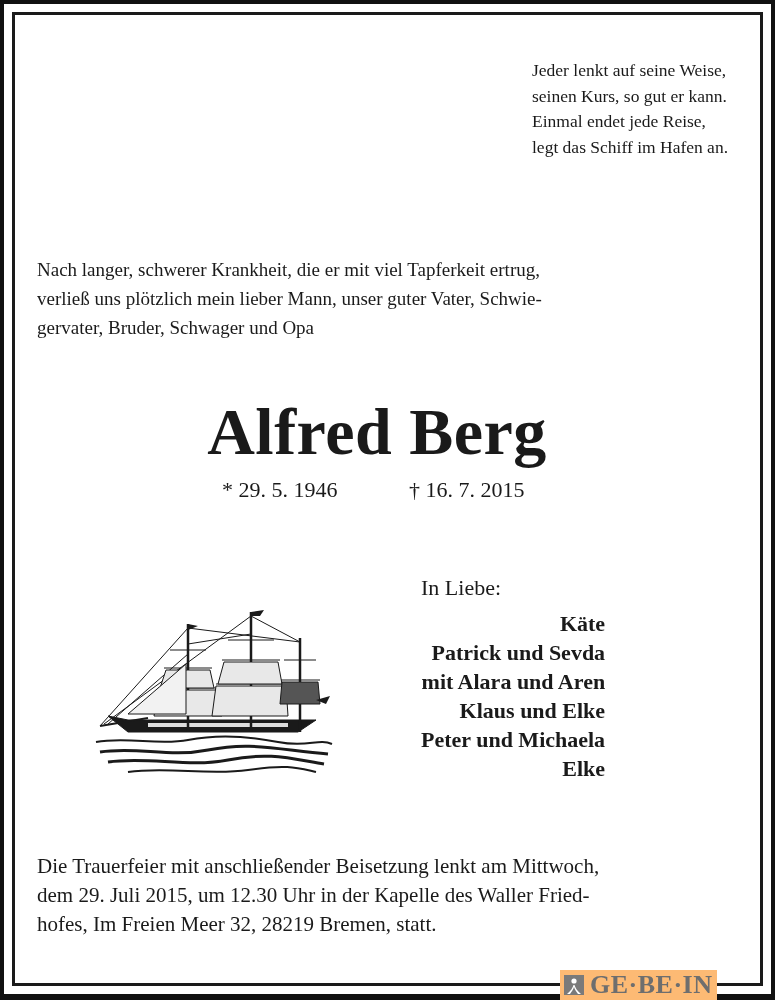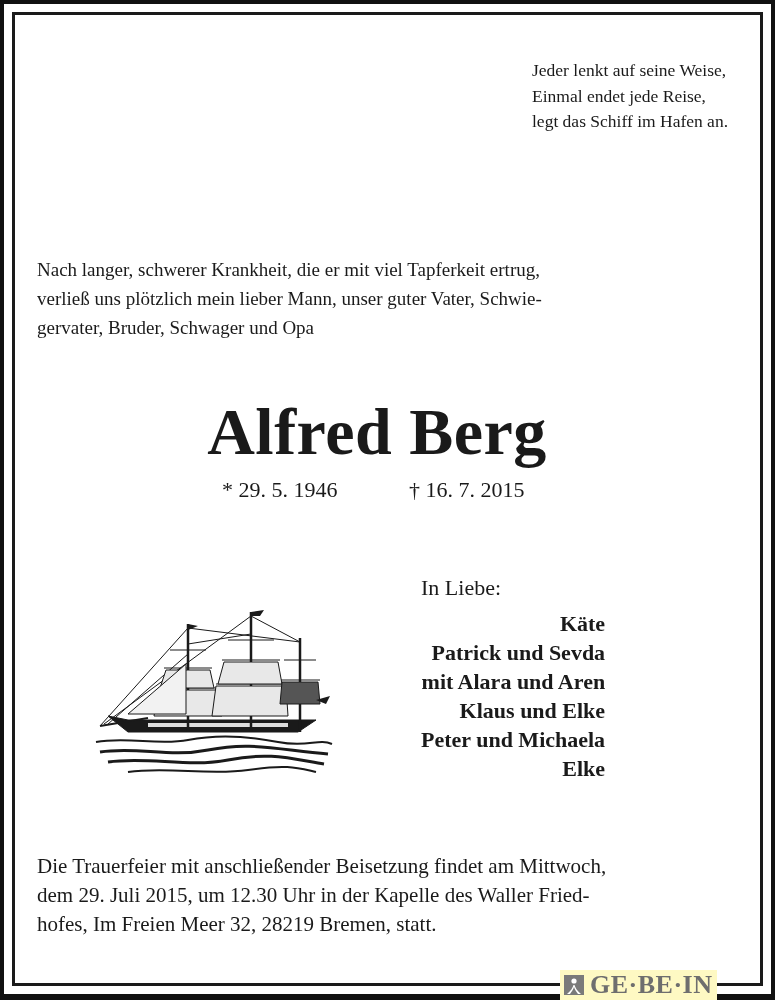--- a/index.html
+++ b/index.html
@@ -12,32 +12,33 @@
   .intro div { white-space: nowrap; }
   .name { position: absolute; left: 0; width: 754px; top: 392px; text-align: center; font-weight: bold; font-size: 66px; line-height: 80px; letter-spacing: 0.5px; }
   .dates { position: absolute; left: 222px; top: 475px; font-size: 22px; line-height: 30px; white-space: nowrap; }
   .dates .born { display: inline-block; width: 187px; }
   .ship { position: absolute; left: 88px; top: 604px; width: 250px; height: 180px; }
   .mourners { position: absolute; left: 421px; top: 573px; font-size: 22px; }
   .mourners .label { line-height: 30px; margin-bottom: 6px; }
   .mourners .names div { font-weight: bold; line-height: 29px; white-space: nowrap; text-align: right; }
   .service { position: absolute; left: 37px; top: 852px; width: 705px; font-size: 21px; line-height: 29px; }
   .service div { white-space: nowrap; }
-  .logo { position: absolute; left: 560px; top: 970px; height: 30px; padding: 0 4px; background: #fef9c3; display: flex; align-items: center; gap: 6px; text-align: center; }
+  .logo { position: absolute; left: 560px; top: 970px; height: 30px; padding: 0 4px; background: #fdba74; display: flex; align-items: center; gap: 6px; text-align: center; }
   .logo-mark { width: 20px; height: 20px; background: #7a7a7a; position: relative; }
   .logo-text { font-family: "Liberation Serif", serif; font-weight: bold; font-size: 26px; color: #6e6e6e; letter-spacing: 0.5px; line-height: 26px; }
 </style>
 </head>
 <body>
 
 <div class="outer-frame"></div>
 <div class="inner-frame"></div>
 
 <div class="poem">
   <div>Jeder lenkt auf seine Weise,</div>
+  <div>seinen Kurs, so gut er kann.</div>
   <div>Einmal endet jede Reise,</div>
   <div>legt das Schiff im Hafen an.</div>
 </div>
 
 <div class="intro">
   <div>Nach langer, schwerer Krankheit, die er mit viel Tapferkeit ertrug,</div>
   <div>verließ uns plötzlich mein lieber Mann, unser guter Vater, Schwie-</div>
   <div>gervater, Bruder, Schwager und Opa</div>
 </div>
 
@@ -102,21 +103,21 @@
     <div>Käte</div>
     <div>Patrick und Sevda</div>
     <div>mit Alara und Aren</div>
     <div>Klaus und Elke</div>
     <div>Peter und Michaela</div>
     <div>Elke</div>
   </div>
 </div>
 
 <div class="service">
-  <div>Die Trauerfeier mit anschließender Beisetzung findet am Mittwoch,</div>
+  <div>Die Trauerfeier mit anschließender Beisetzung lenkt am Mittwoch,</div>
   <div>dem 29. Juli 2015, um 12.30 Uhr in der Kapelle des Waller Fried-</div>
   <div>hofes, Im Freien Meer 32, 28219 Bremen, statt.</div>
 </div>
 
 <div class="logo">
   <span class="logo-mark">
     <svg width="20" height="20" viewBox="0 0 20 20" xmlns="http://www.w3.org/2000/svg">
       <rect width="20" height="20" fill="#7a7a7a"></rect>
       <circle cx="10" cy="6" r="2.6" fill="#fff"></circle>
       <path d="M3 19 C7 16, 9 12, 9.5 10 L10.5 10 C11 12, 13 16, 17 19 L14 19 C12 16, 10.5 14, 10 12 C9.5 14, 8 16, 6 19 Z" fill="#fff"></path>

